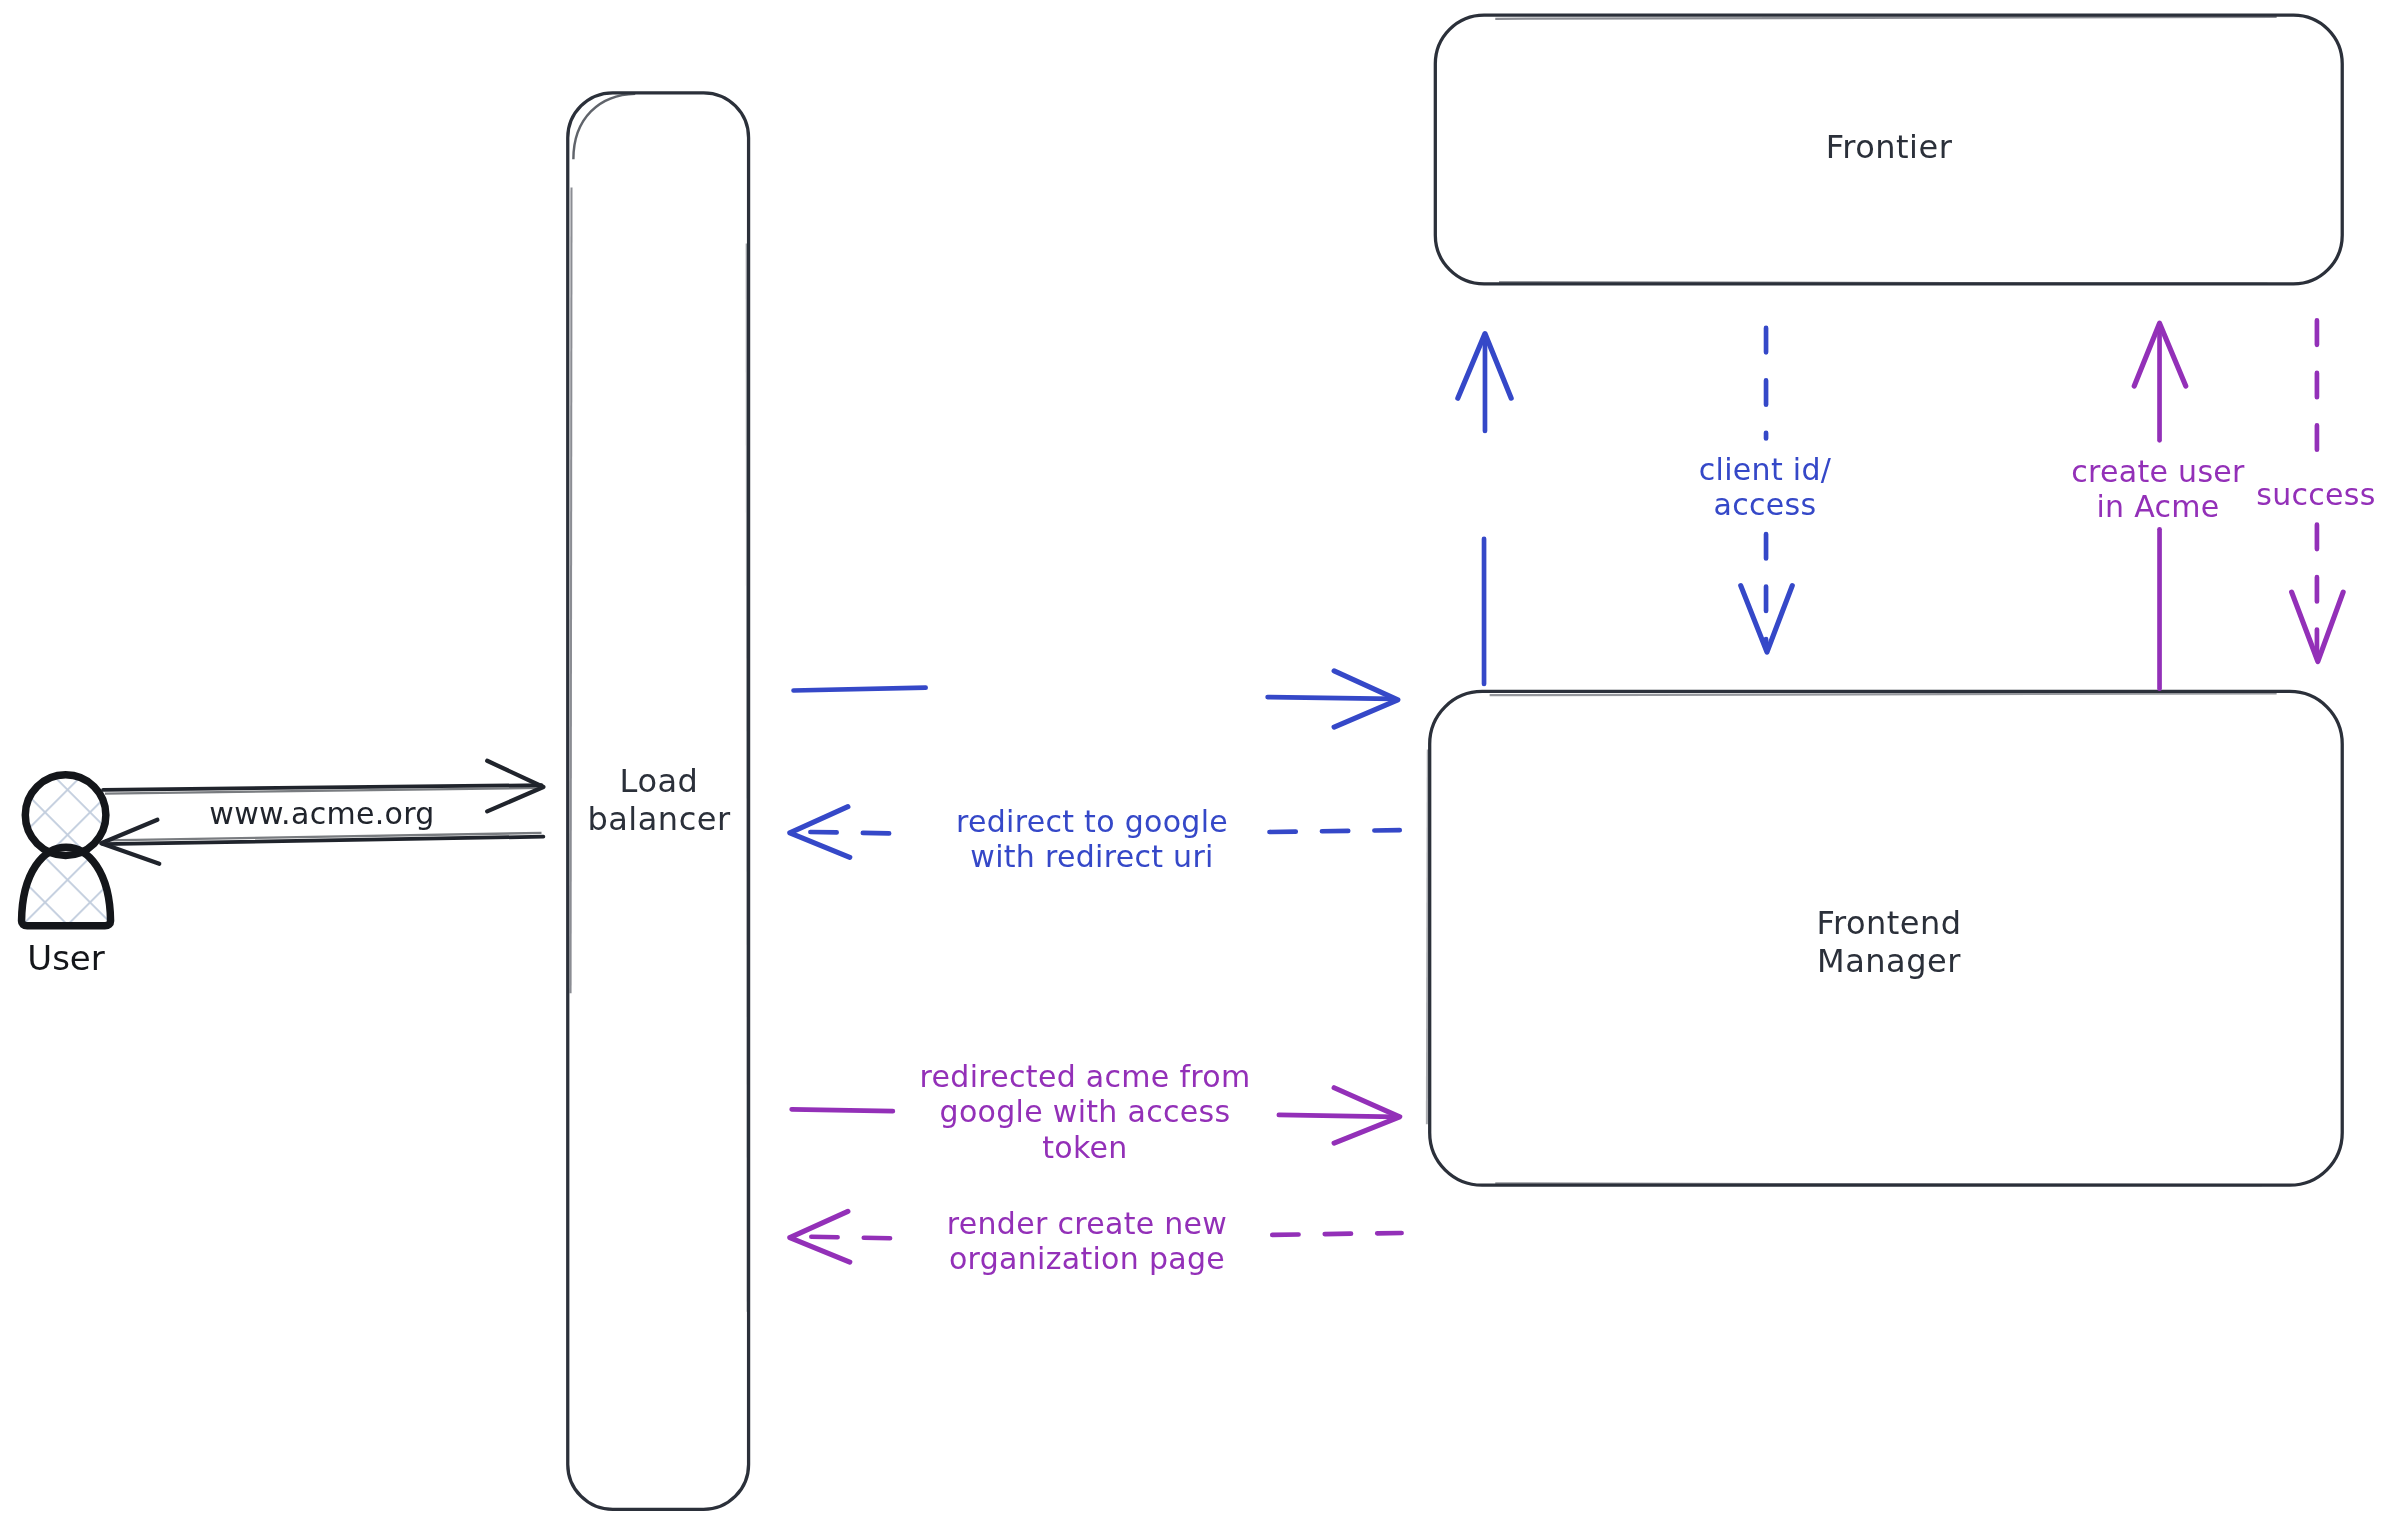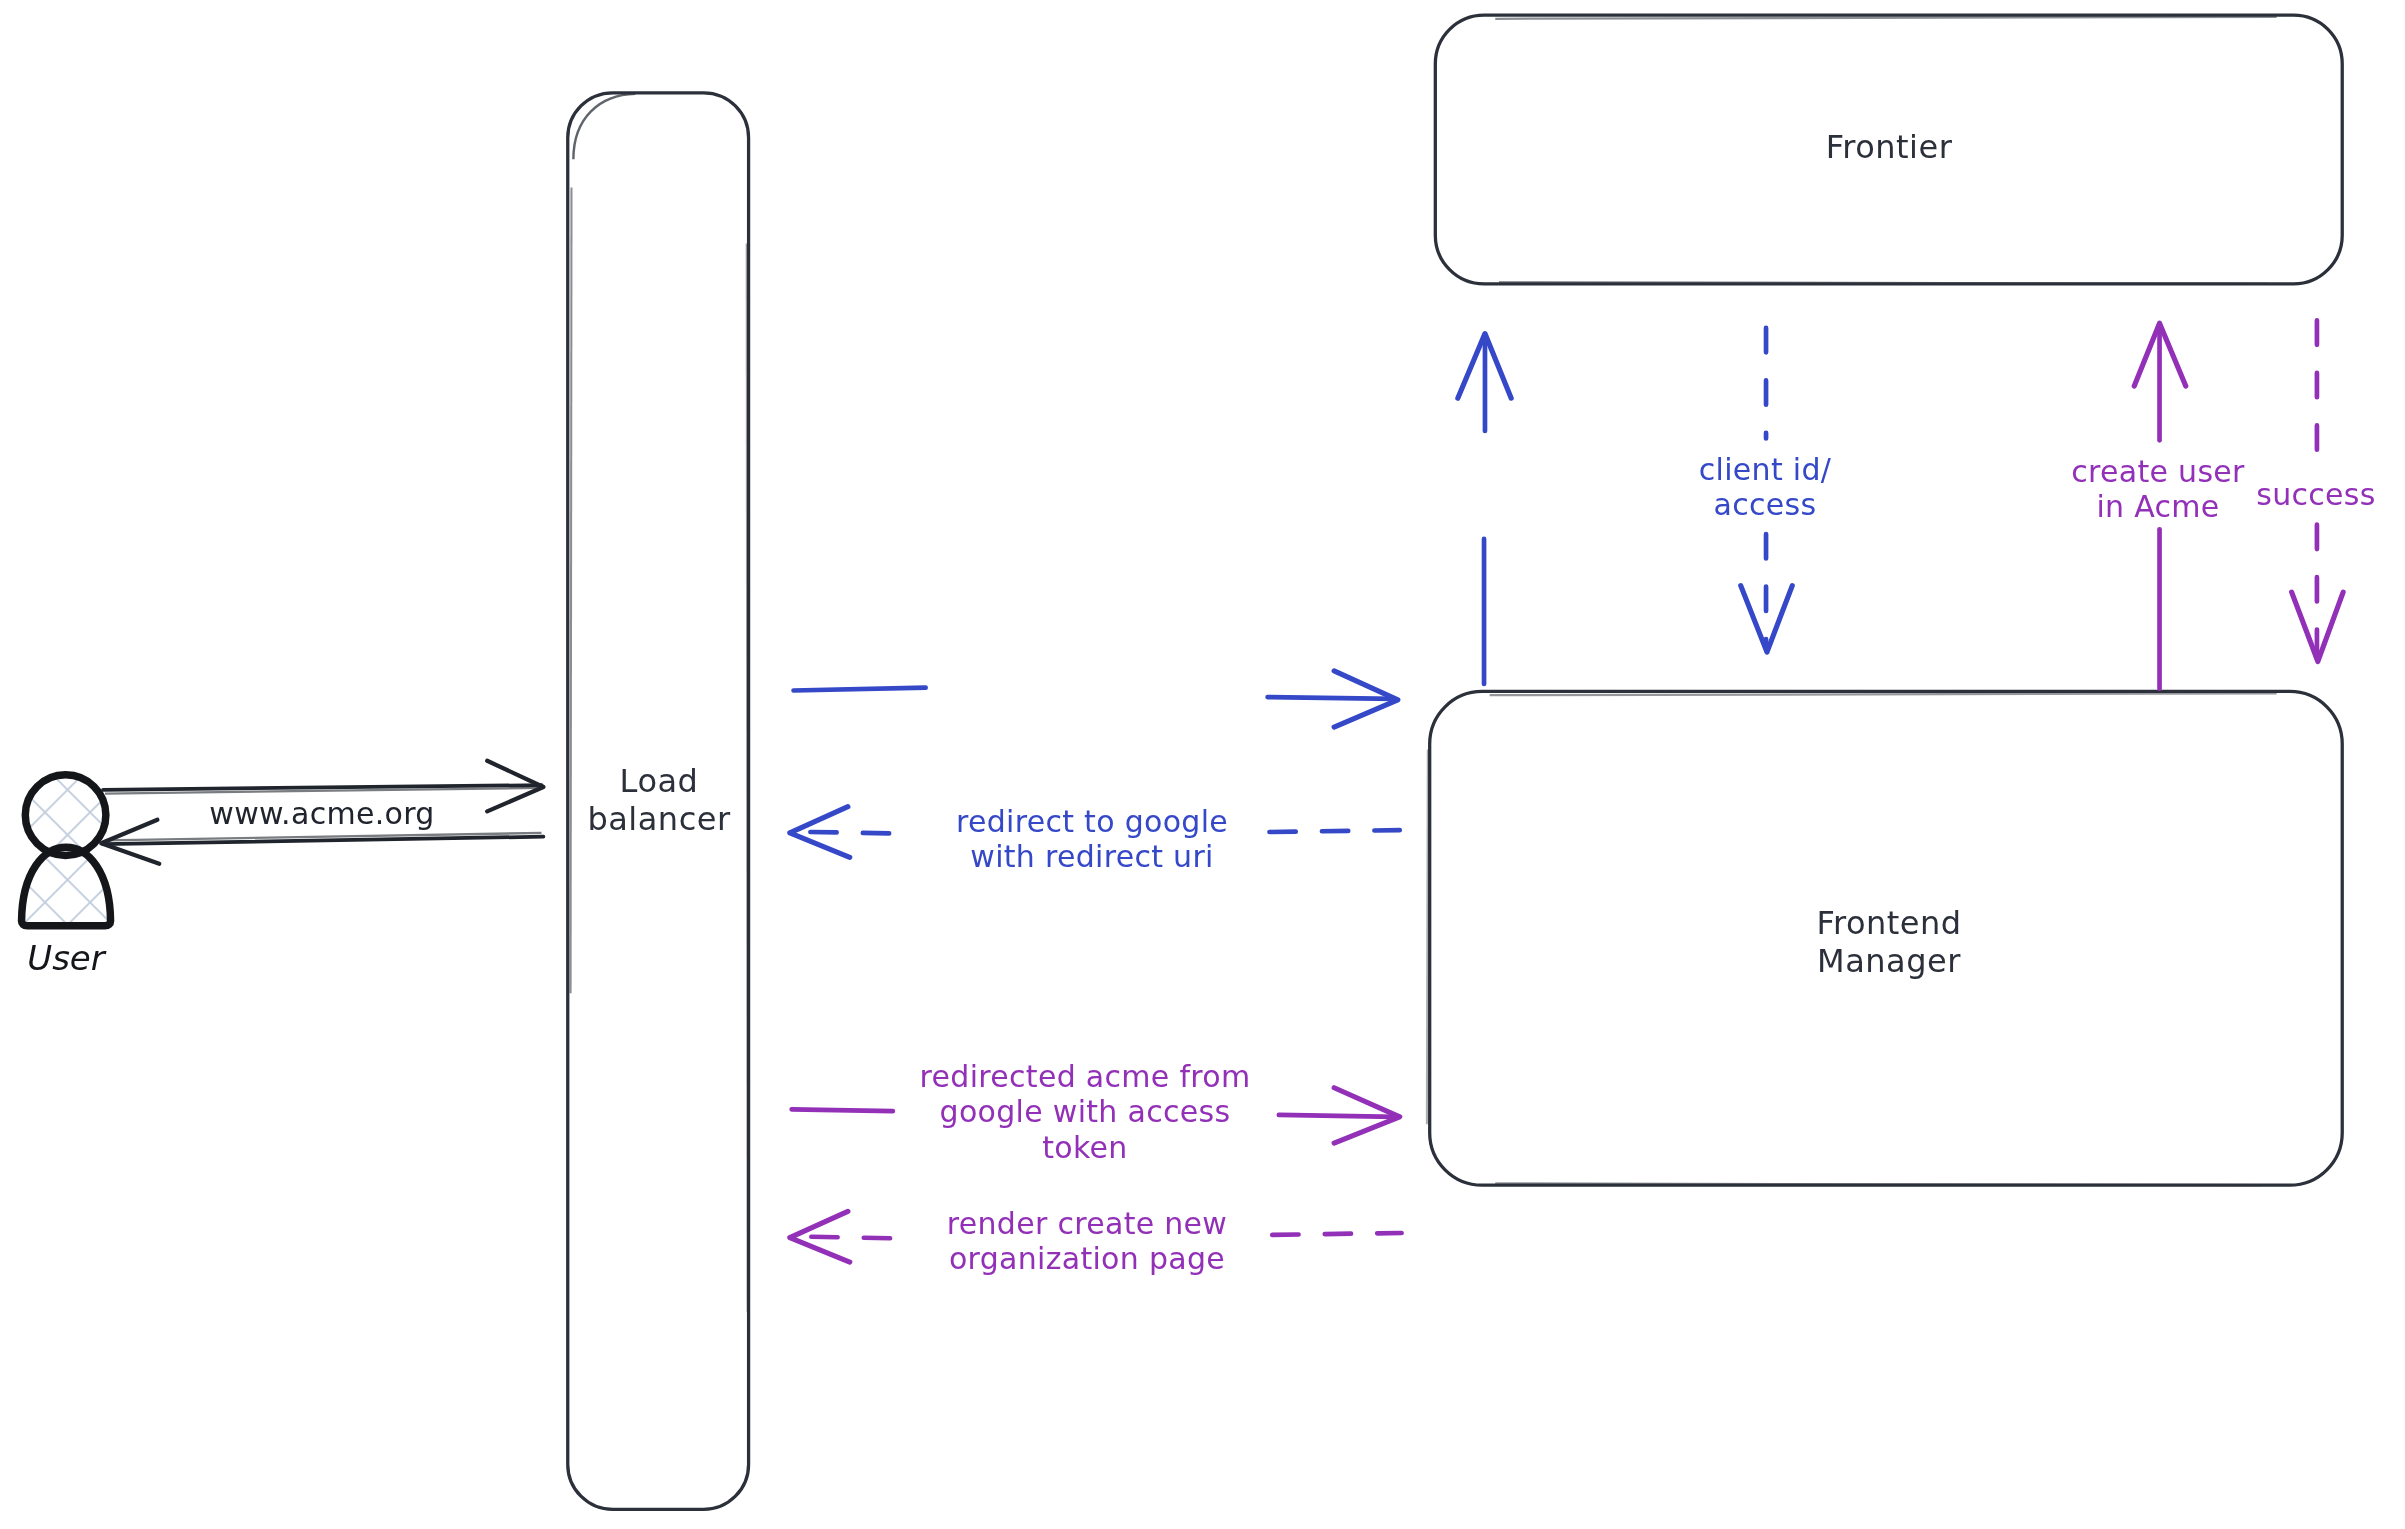--- a/index.html
+++ b/index.html
@@ -148,21 +148,21 @@
       <path d="M 2278 412 L 2305 345 L 2333 412" fill="none" stroke="#9330b8" stroke-width="5.5" stroke-linecap="round" stroke-linejoin="round"></path>
     </g>
 
     <g>
       <path d="M 2473 342 L 2473 492" fill="none" stroke="#9330b8" stroke-width="5" stroke-linecap="round" stroke-dasharray="26 30"></path>
       <path d="M 2473 560 L 2473 700" fill="none" stroke="#9330b8" stroke-width="5" stroke-linecap="round" stroke-dasharray="26 30"></path>
       <path d="M 2446 632 L 2474 706 L 2501 632" fill="none" stroke="#9330b8" stroke-width="5.5" stroke-linecap="round" stroke-linejoin="round"></path>
     </g>
   </svg>
 
-  <div class="lbl actor-label" style="left:66px; top:958px;font-style:italic;">User</div>
+  <div class="lbl actor-label" style="left:66px; top:958px;">User</div>
 
   <div class="lbl node-label" style="left:659px; top:801px;">Load
 balancer</div>
   <div class="lbl node-label" style="left:1889px; top:148px;">Frontier</div>
   <div class="lbl node-label" style="left:1889px; top:943px;">Frontend
 Manager</div>
 
   <div class="lbl edge-label dark" style="left:322px; top:792px;margin-top:22px;">www.acme.org</div>
 
 

